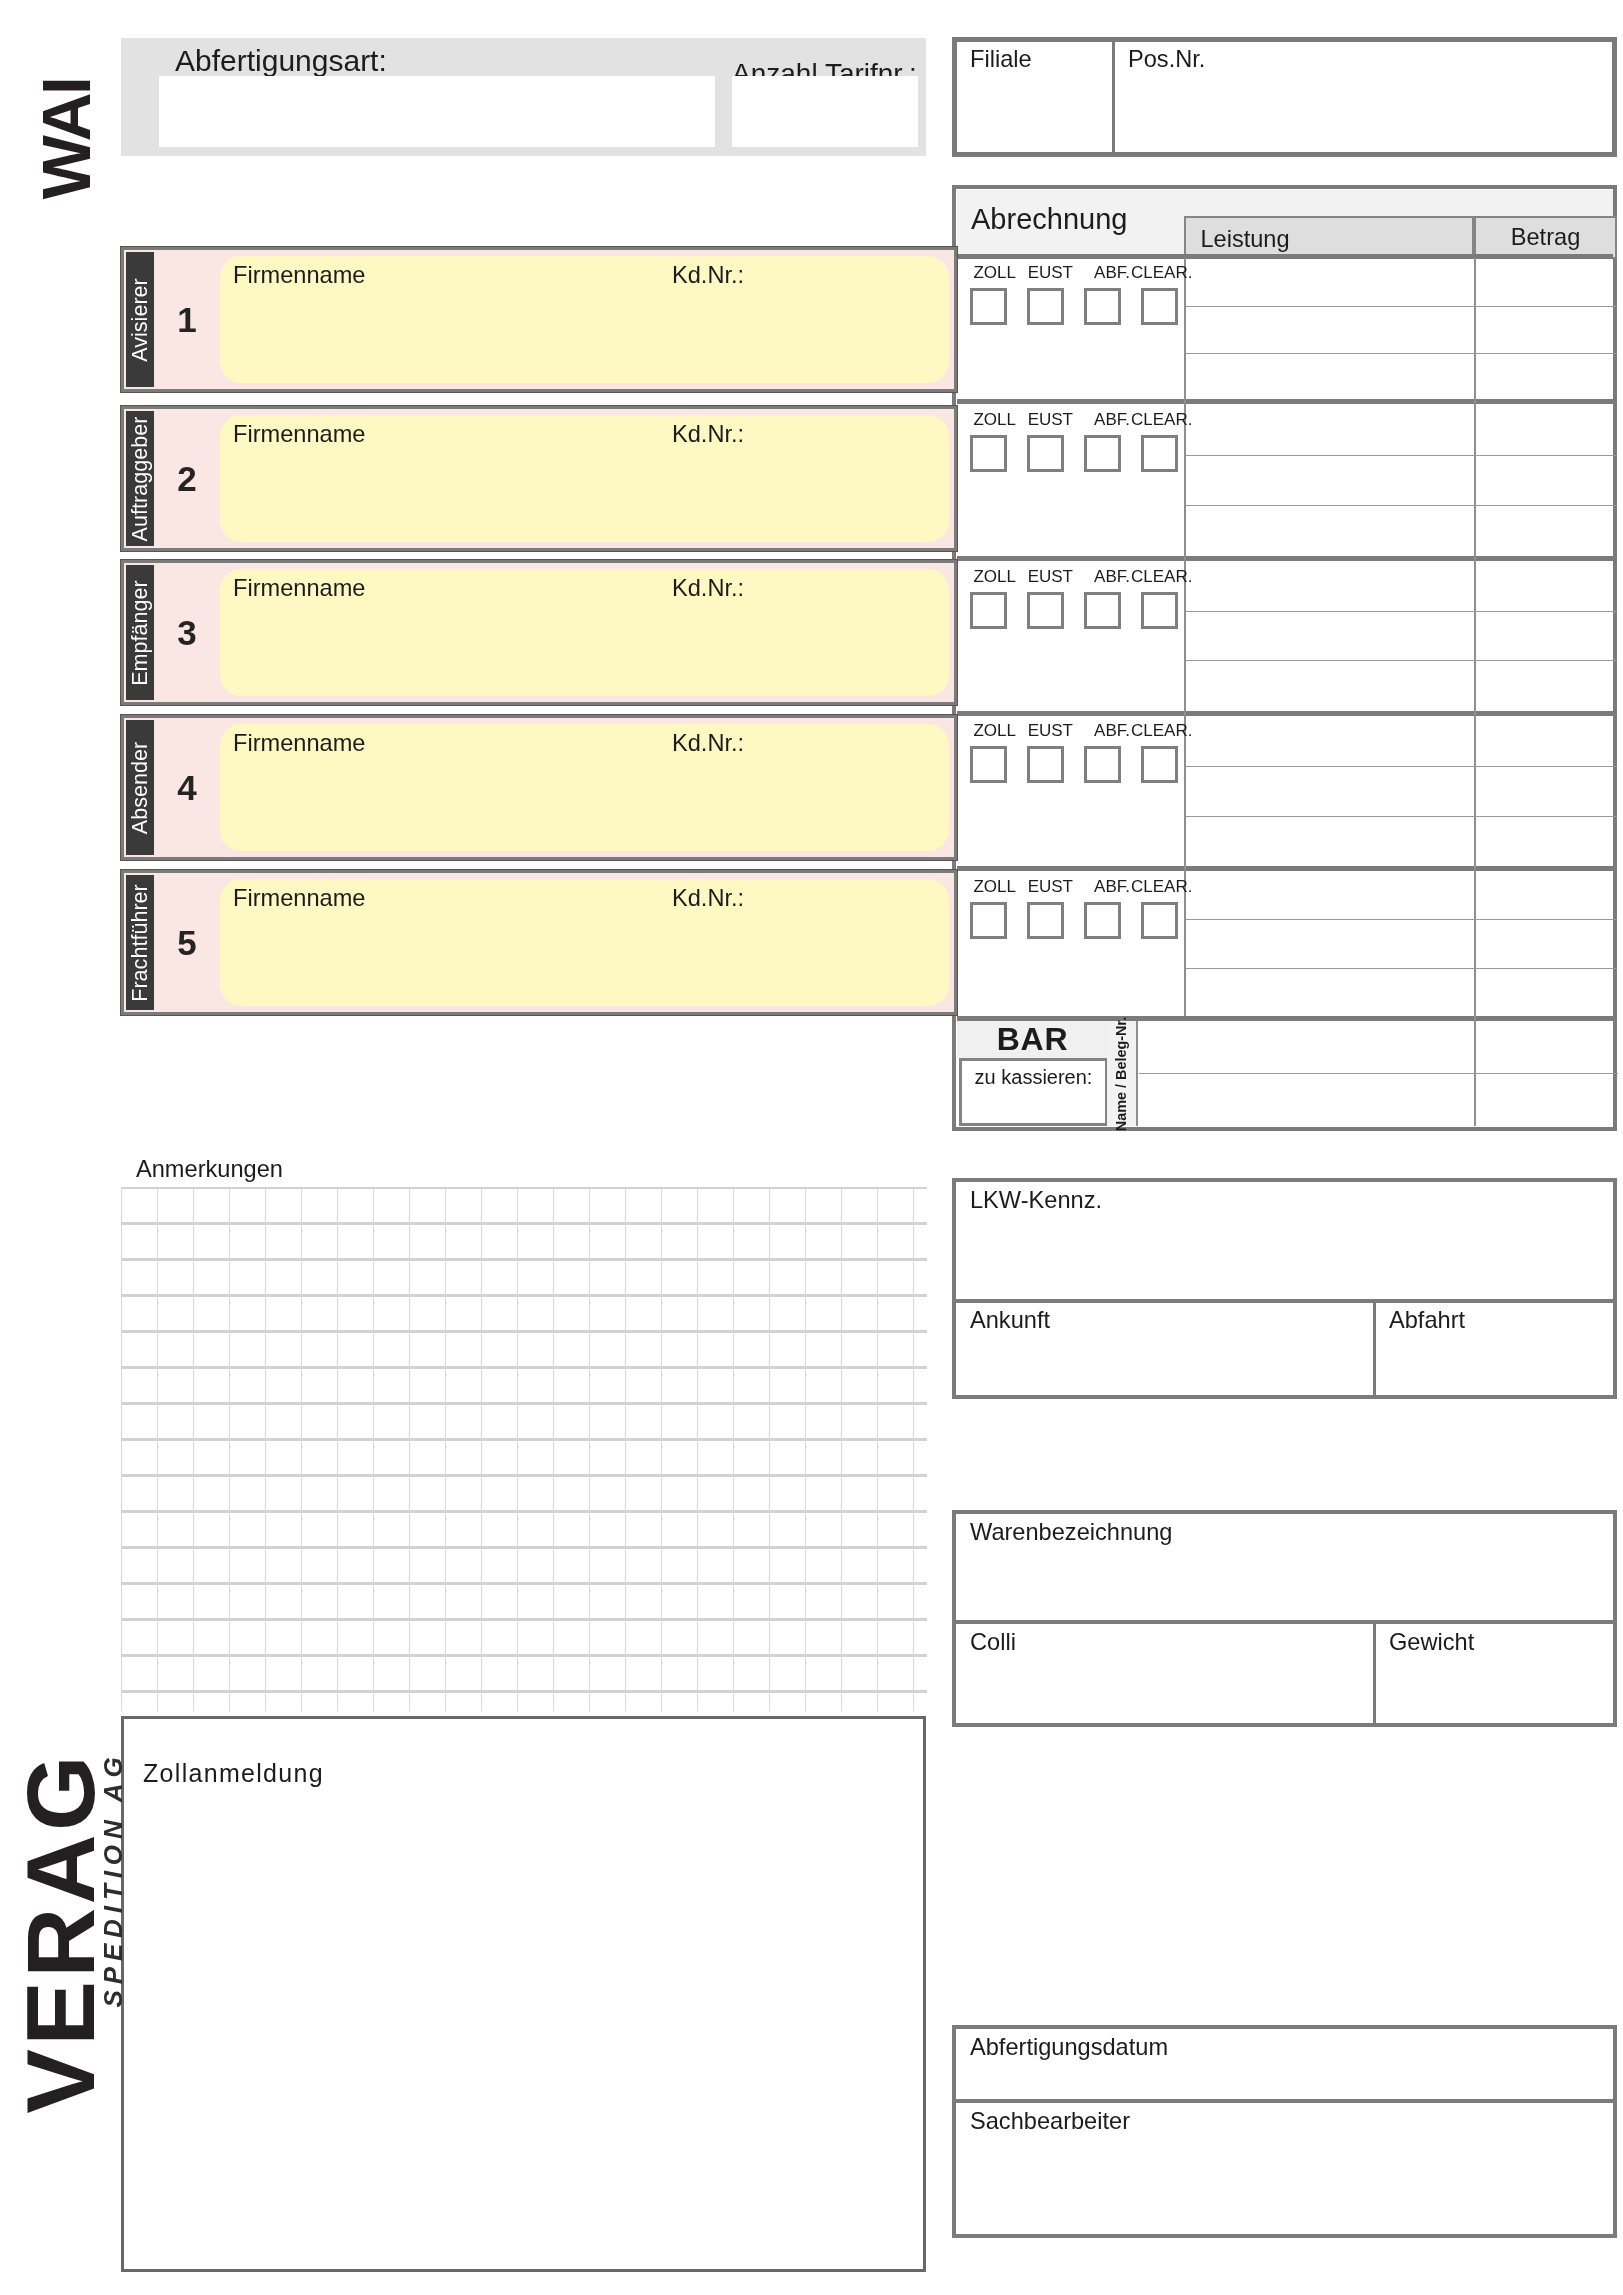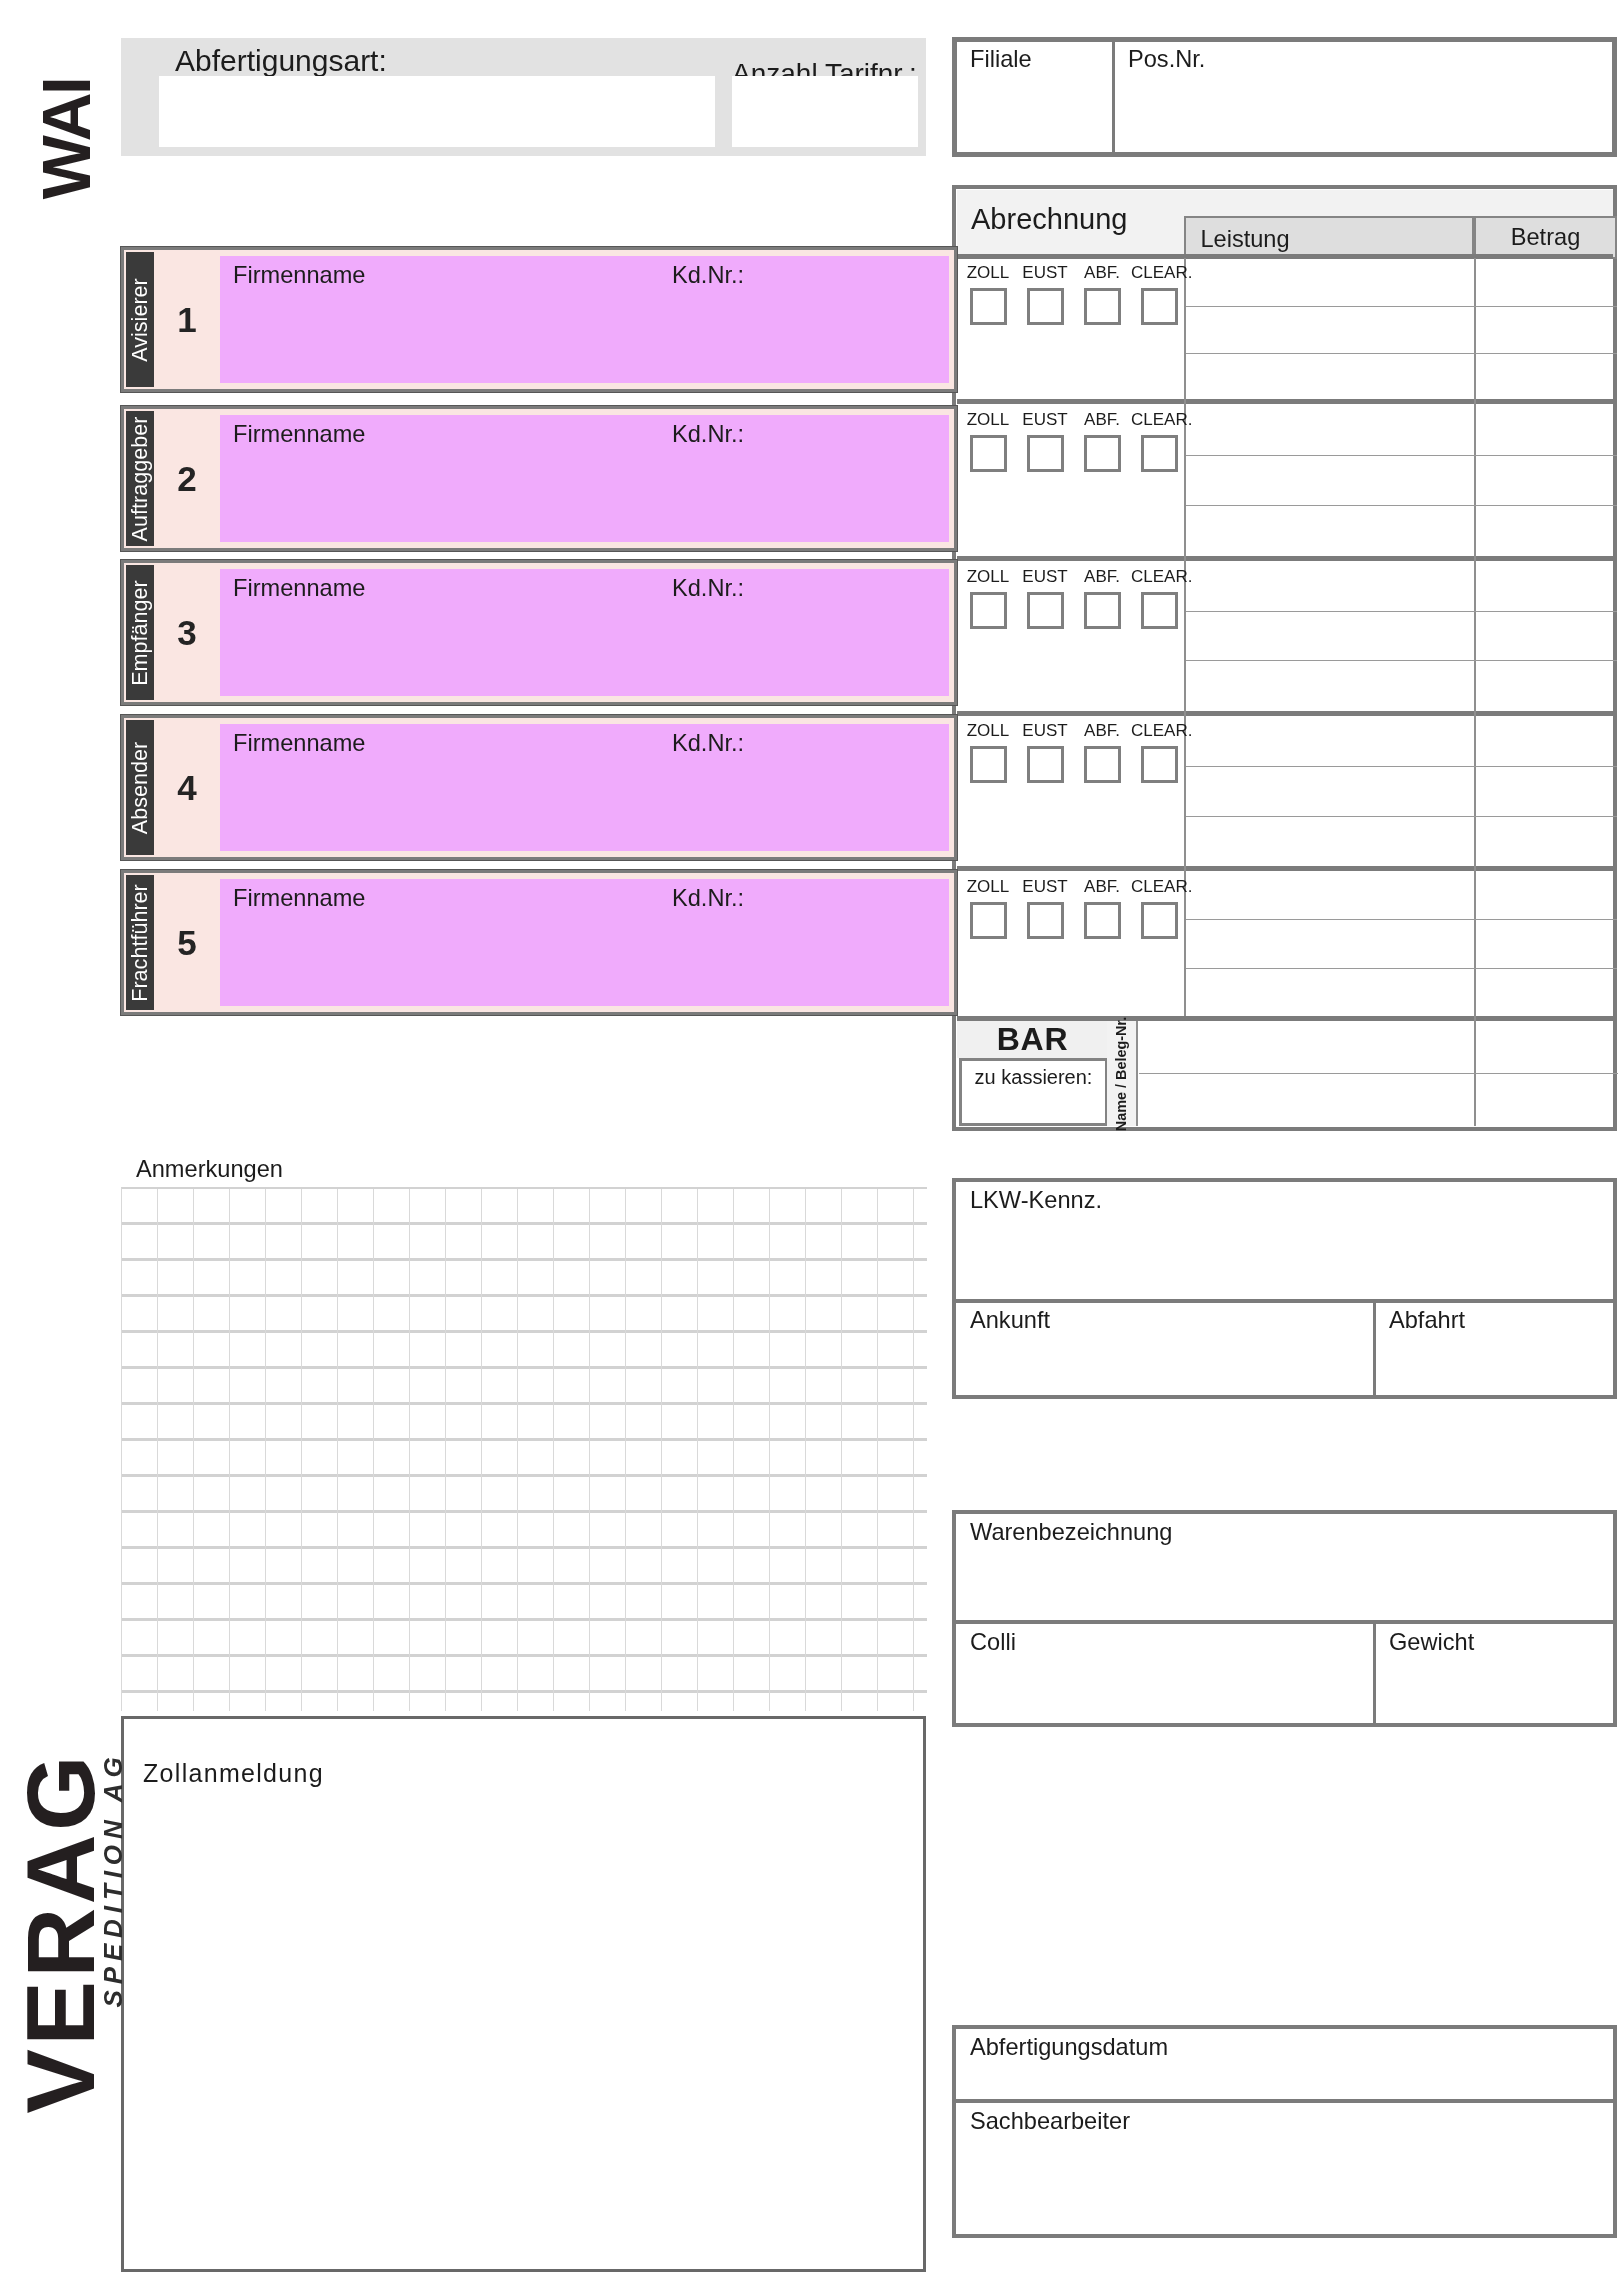--- a/index.html
+++ b/index.html
@@ -38,21 +38,21 @@
   .betr-cell{left:1474px;top:216px;width:143px;height:43px;display:flex;align-items:center;justify-content:center;}
   .leist-cell span{position:absolute;left:14.4px;top:8px;font-size:23.6px;}
   .betr-cell span{font-size:23.6px;}
   .hdiv{left:957px;width:656px;height:4.6px;background:#7b7b7b;}
   .vdiv{width:2px;background:#8f8f8f;}
   .v1{left:1184px;top:258px;height:758px;}
   .v2{left:1474px;top:258px;height:868px;}
   .subline{height:1.3px;background:#9a9a9a;left:1186px;width:431px;}
   .barline{height:1.3px;background:#9a9a9a;left:1139px;width:479px;top:1073px;}
 
-  .cb-col{width:56px;text-align:center;}
+  .cb-col{width:56px;text-align:right;}
   .cb-lbl{font-size:17px;letter-spacing:0px;display:block;}
   .cb-box{width:37px;height:37px;border:3.3px solid #7f7f7f;box-sizing:border-box;background:#fff;margin:5.2px auto 0 auto;}
   .entry{left:1186px;width:431px;}
 
   
   .bar-head{left:957px;top:1021px;width:151px;height:37px;background:#f0f0f0;display:flex;align-items:center;justify-content:center;}
   .bar-head span{font-size:32px;font-weight:800;letter-spacing:0.7px;}
   .kass-box{left:959px;top:1058px;width:149px;height:68px;border:3.9px solid #838383;box-sizing:border-box;background:#fff;text-align:center;}
   .kass-box span{display:inline-block;margin-top:5.2px;font-size:20px;}
   .name-strip{left:1107px;top:1021px;width:31px;height:105px;background:#f2f2f2;border-right:2px solid #8f8f8f;box-sizing:border-box;
@@ -60,21 +60,21 @@
   .name-strip span{transform:rotate(-90deg);white-space:nowrap;font-size:14.4px;font-weight:700;}
 
   
   .prow{left:121px;width:836px;height:145px;background:#fae6e2;border:3.9px solid #7b7b7b;outline:0.7px solid #565656;box-sizing:border-box;}
   .r1{top:247px;} .r2{top:406px;} .r3{top:560px;} .r4{top:715px;} .r5{top:870px;}
   .tab{position:absolute;left:2px;top:2px;bottom:2px;width:28px;background:#3a3a3a;
        display:flex;align-items:center;justify-content:center;}
   .tab span{transform:rotate(-90deg);white-space:nowrap;color:#ffffff;font-size:21.6px;}
   .rnum{position:absolute;left:33px;top:0;width:60px;height:100%;display:flex;align-items:center;justify-content:center;
         font-size:35px;font-weight:800;color:#242424;}
-  .rwhite{position:absolute;left:96px;top:5.9px;right:5.2px;bottom:5.9px;background:#f0abfc;}
+  .rwhite{position:absolute;left:96px;top:5.9px;right:5.2px;bottom:5.9px;background:#fef9c3;border-radius:21px;}
   .firm-lbl{position:absolute;left:13px;top:6.5px;font-size:23.6px;}
   .kd-lbl{position:absolute;left:452px;top:6.5px;font-size:23.6px;}
 
   
   .anm-lbl{left:136px;top:1156px;font-size:23.6px;}
   .anm-grid{left:121px;top:1187px;width:805px;height:522px;
     background-image:
       repeating-linear-gradient(to right,transparent 0px,transparent 35px,#d9d9d9 35px,#d9d9d9 36px),
       repeating-linear-gradient(to bottom,transparent 0px,transparent 33px,#d2d2d2 33px,#d2d2d2 36px);
     border-top:2.6px solid #d2d2d2;border-left:1.3px solid #d9d9d9;}

